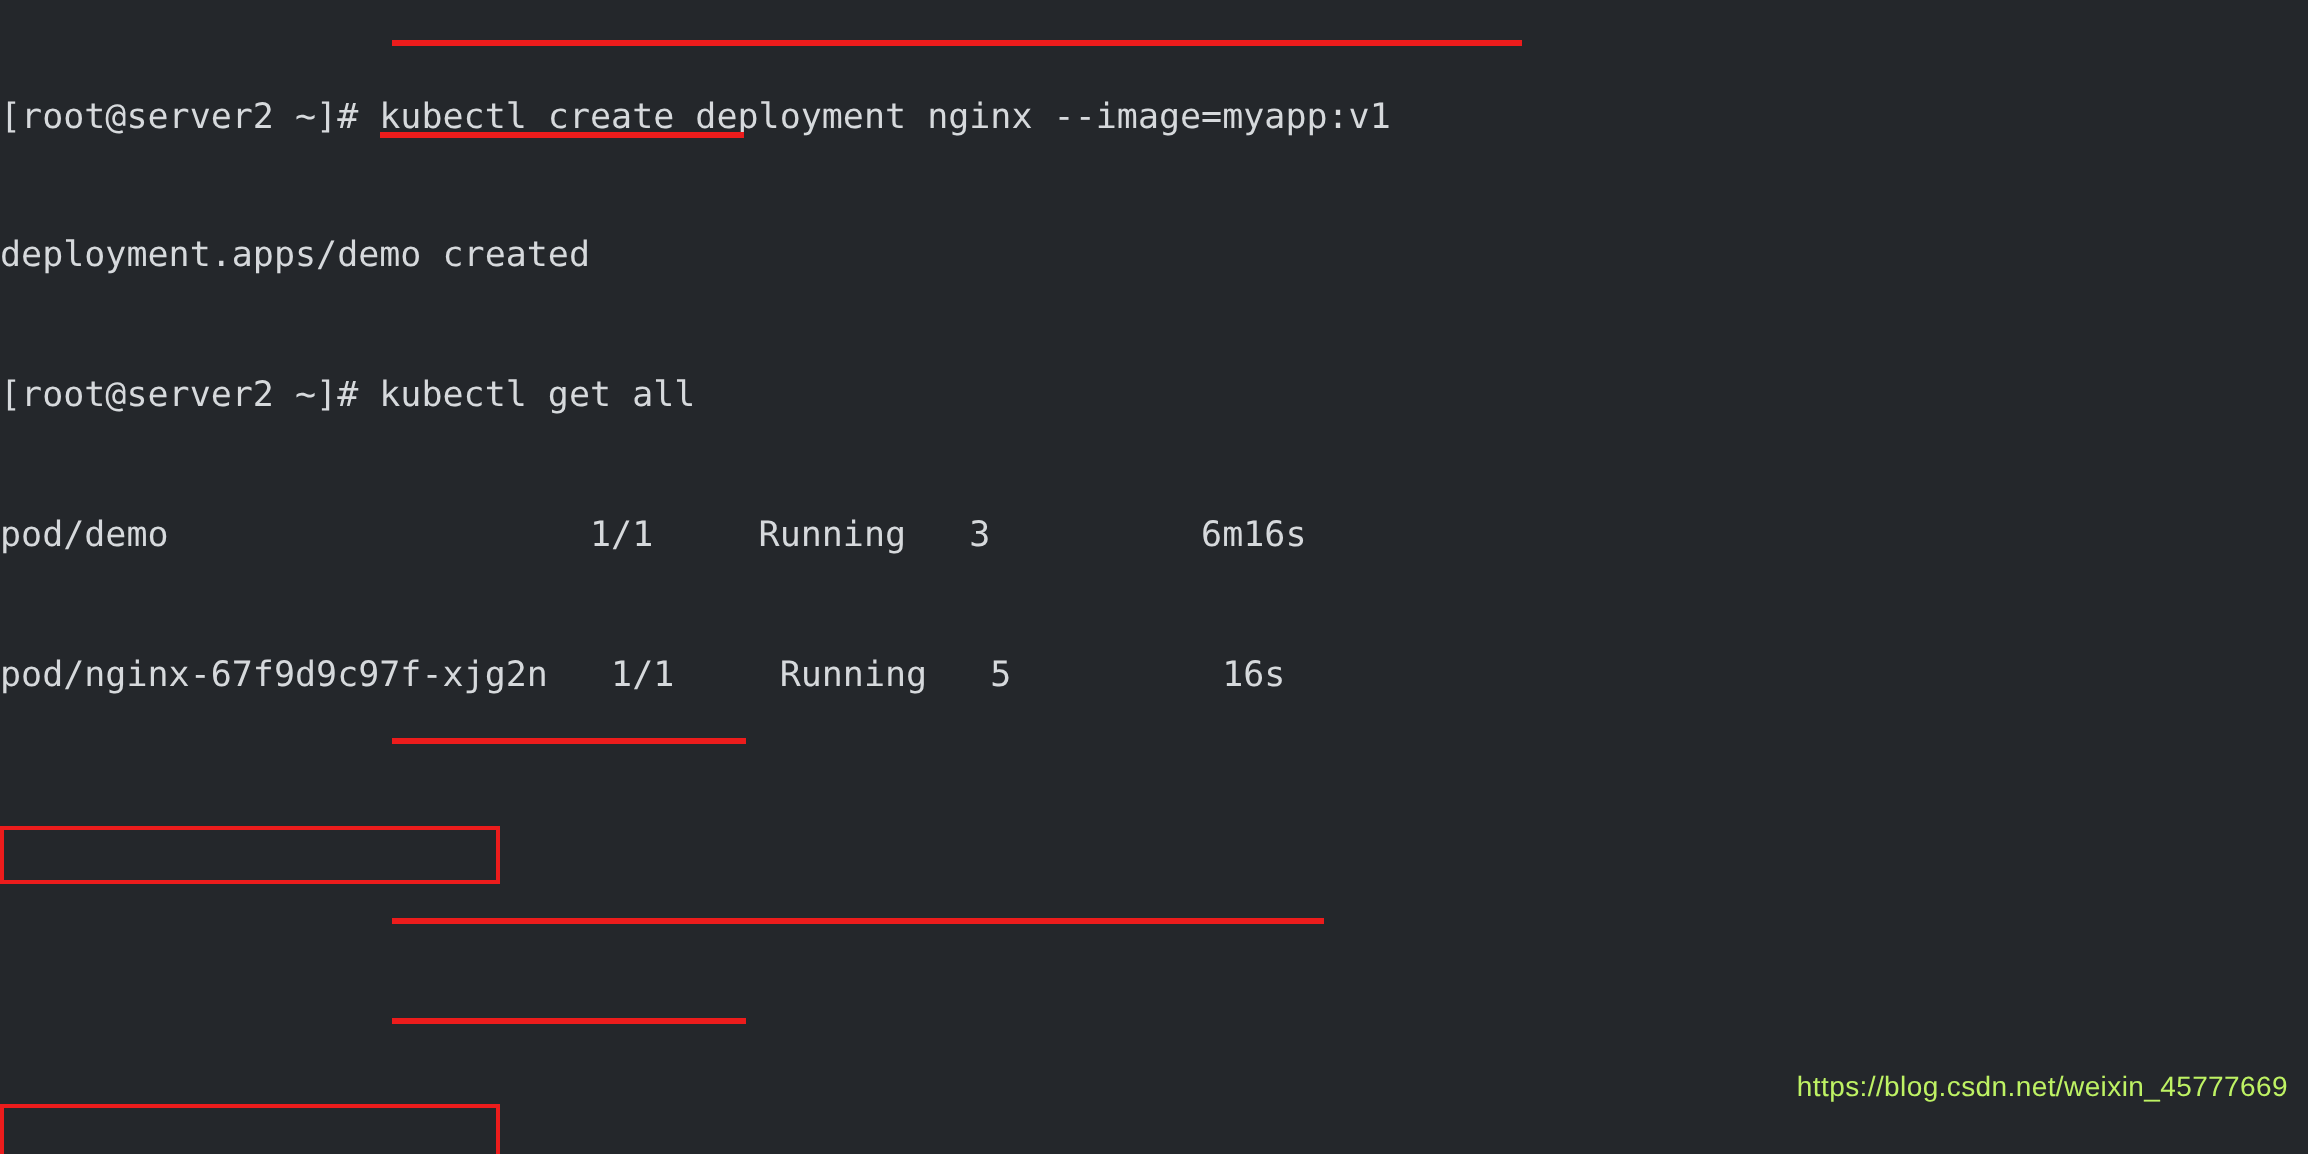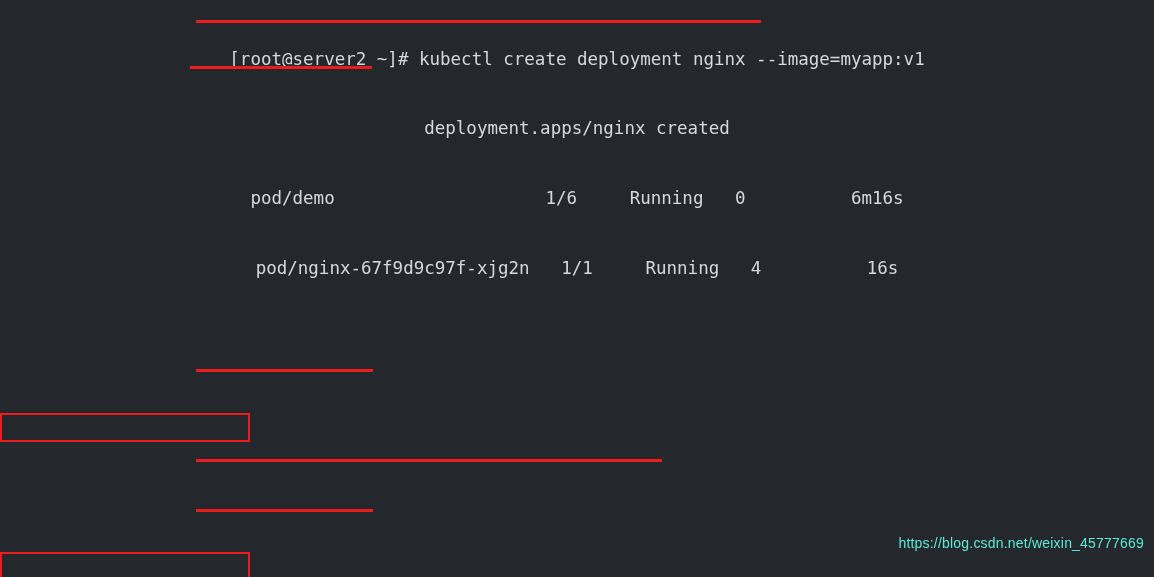--- a/index.html
+++ b/index.html
@@ -10,21 +10,20 @@
   #terminal {
     position: relative;
     width: 1154px;
     height: 577px;
     background: #24272b;
     overflow: hidden;
     font-family: "DejaVu Sans Mono", "Liberation Mono", monospace;
     font-size: 17.5px;
     line-height: 23.3px;
     color: #d6d9dc;
-    text-align: center;
     -webkit-font-smoothing: antialiased;
   }
   .screen {
     position: absolute;
     left: 0;
     top: 1px;
     width: 1154px;
     white-space: pre;
     letter-spacing: 0px;
   }
@@ -46,35 +45,36 @@
   .boxmark {
     border: 2px solid #ec1c1c;
     background: transparent;
   }
   .watermark {
     position: absolute;
     right: 10px;
     bottom: 22px;
     font-family: "Liberation Sans", sans-serif;
     font-size: 14px;
-    color: #5eead4;
+    color: #bef264;
     letter-spacing: 0.2px;
     white-space: nowrap;
   }
 </style>
 </head>
 <body>
 
 <div id="terminal">
 
   <div class="screen">
     <div class="line">[root@server2 ~]# kubectl create deployment nginx --image=myapp:v1</div>
-    <div class="line">deployment.apps/nginx created</div>
-    <div class="line">pod/demo                    1/6     Running   0          6m16s</div>
-    <div class="line">pod/nginx-67f9d9c97f-xjg2n   1/1     Running   4          16s</div>
+    <div class="line">deployment.apps/demo created</div>
+    <div class="line">[root@server2 ~]# kubectl get all</div>
+    <div class="line">pod/demo                    1/1     Running   3          6m16s</div>
+    <div class="line">pod/nginx-67f9d9c97f-xjg2n   1/1     Running   5          16s</div>
     <div class="line blank"></div>
     
     
     
     
     
     
     
     
     

